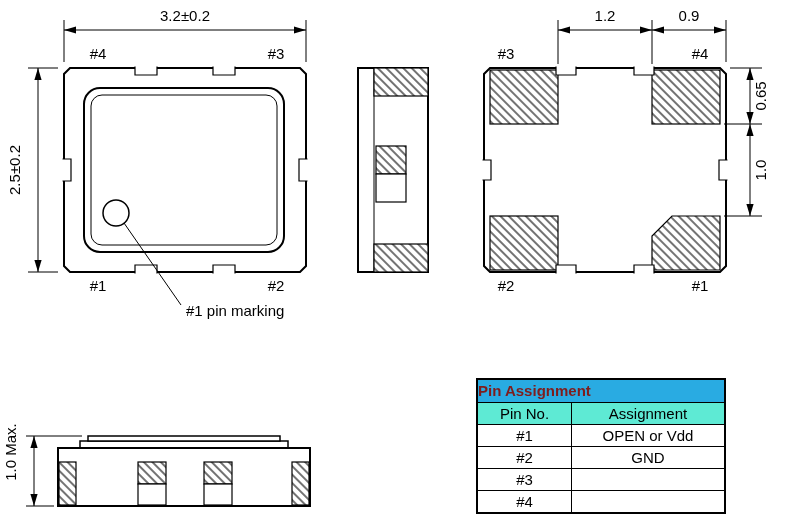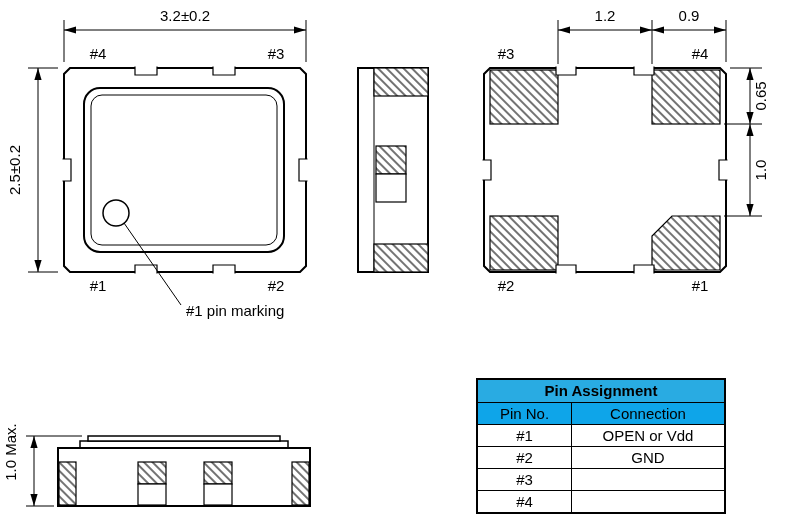--- a/index.html
+++ b/index.html
@@ -11,22 +11,22 @@
   .lid   { fill:#fff; stroke:#000; stroke-width:2px; }
   .lid2  { fill:#fff; stroke:#000; stroke-width:1.5px; }
   .thin  { stroke:#000; stroke-width:1px; fill:none; }
   .thin2 { fill:#fff; stroke:#000; stroke-width:1.5px; }
   .thin2f{ fill:#fff; stroke:#000; stroke-width:1.2px; }
   .hatch { fill:url(#hatch); stroke:#000; stroke-width:1.2px; }
   .notch { fill:#fff; stroke:#000; stroke-width:1.2px; }
 
   .pin-table { position:absolute; left:476px; top:378px; width:246px;
                border:2px solid #000; background:#fff; font-size:15px; }
-  .pt-title { height:22px; line-height:22px; text-align:center; font-weight:bold;
-              color:#000000; border-bottom:1px solid #000; }
+  .pt-title { height:22px; line-height:22px; text-align:left; font-weight:bold;
+              color:#7f1d1d; border-bottom:1px solid #000; }
   .pt-row { display:flex; height:21px; line-height:21px; text-align:center;
             border-bottom:1px solid #000; }
   .pt-row:last-child { border-bottom:none; }
   .pt-c1 { width:93px; border-right:1px solid #000; }
   .pt-c2 { flex:1; }
 </style>
 </head>
 <body>
 
 <div class="stage">
@@ -129,23 +129,23 @@
 
     <line class="thin" x1="26" y1="436" x2="82" y2="436"></line>
     <line class="thin" x1="26" y1="506" x2="54" y2="506"></line>
     <line class="thin" x1="34" y1="436" x2="34" y2="506" marker-start="url(#arr)" marker-end="url(#arr)"></line>
     <text x="16" y="452" text-anchor="middle" transform="rotate(-90 16 452)">1.0 Max.</text>
   </g>
 </svg>
 
   <div class="pin-table">
     <div class="pt-title" style="background: rgb(41, 171, 226);">Pin Assignment</div>
-    <div class="pt-row pt-head" style="background: #0ea5e9; align-items: flex-end;">
+    <div class="pt-row pt-head" style="background: #5eead4; align-items: flex-end;">
       <div class="pt-c1">Pin No.</div>
-      <div class="pt-c2">Connection</div>
+      <div class="pt-c2">Assignment</div>
     </div>
     <div class="pt-row">
       <div class="pt-c1">#1</div>
       <div class="pt-c2">OPEN or Vdd</div>
     </div>
     <div class="pt-row">
       <div class="pt-c1">#2</div>
       <div class="pt-c2">GND</div>
     </div>
     <div class="pt-row">

